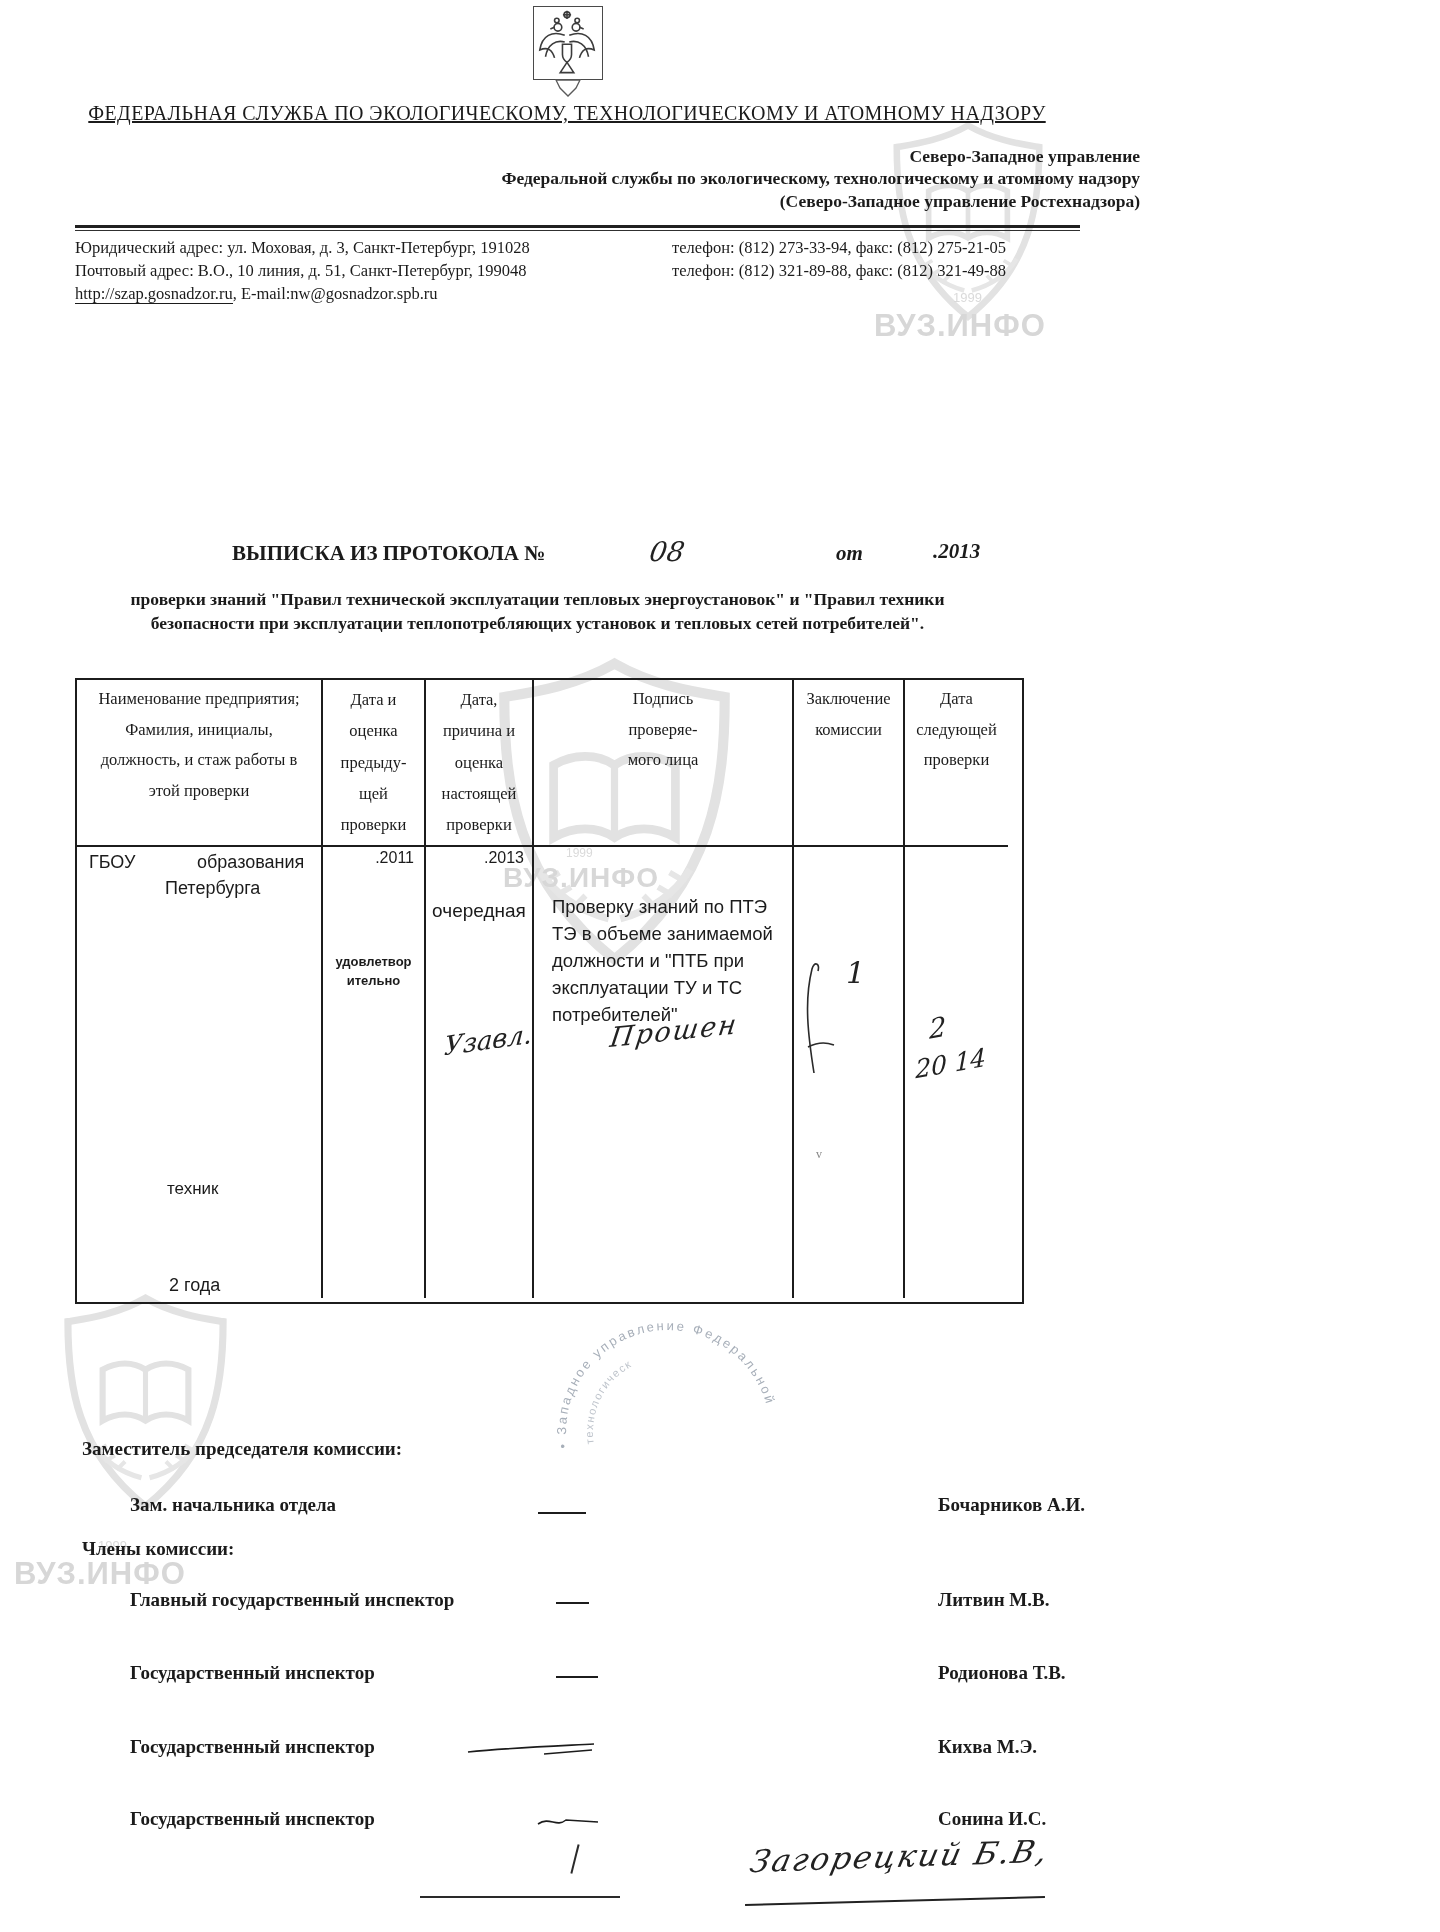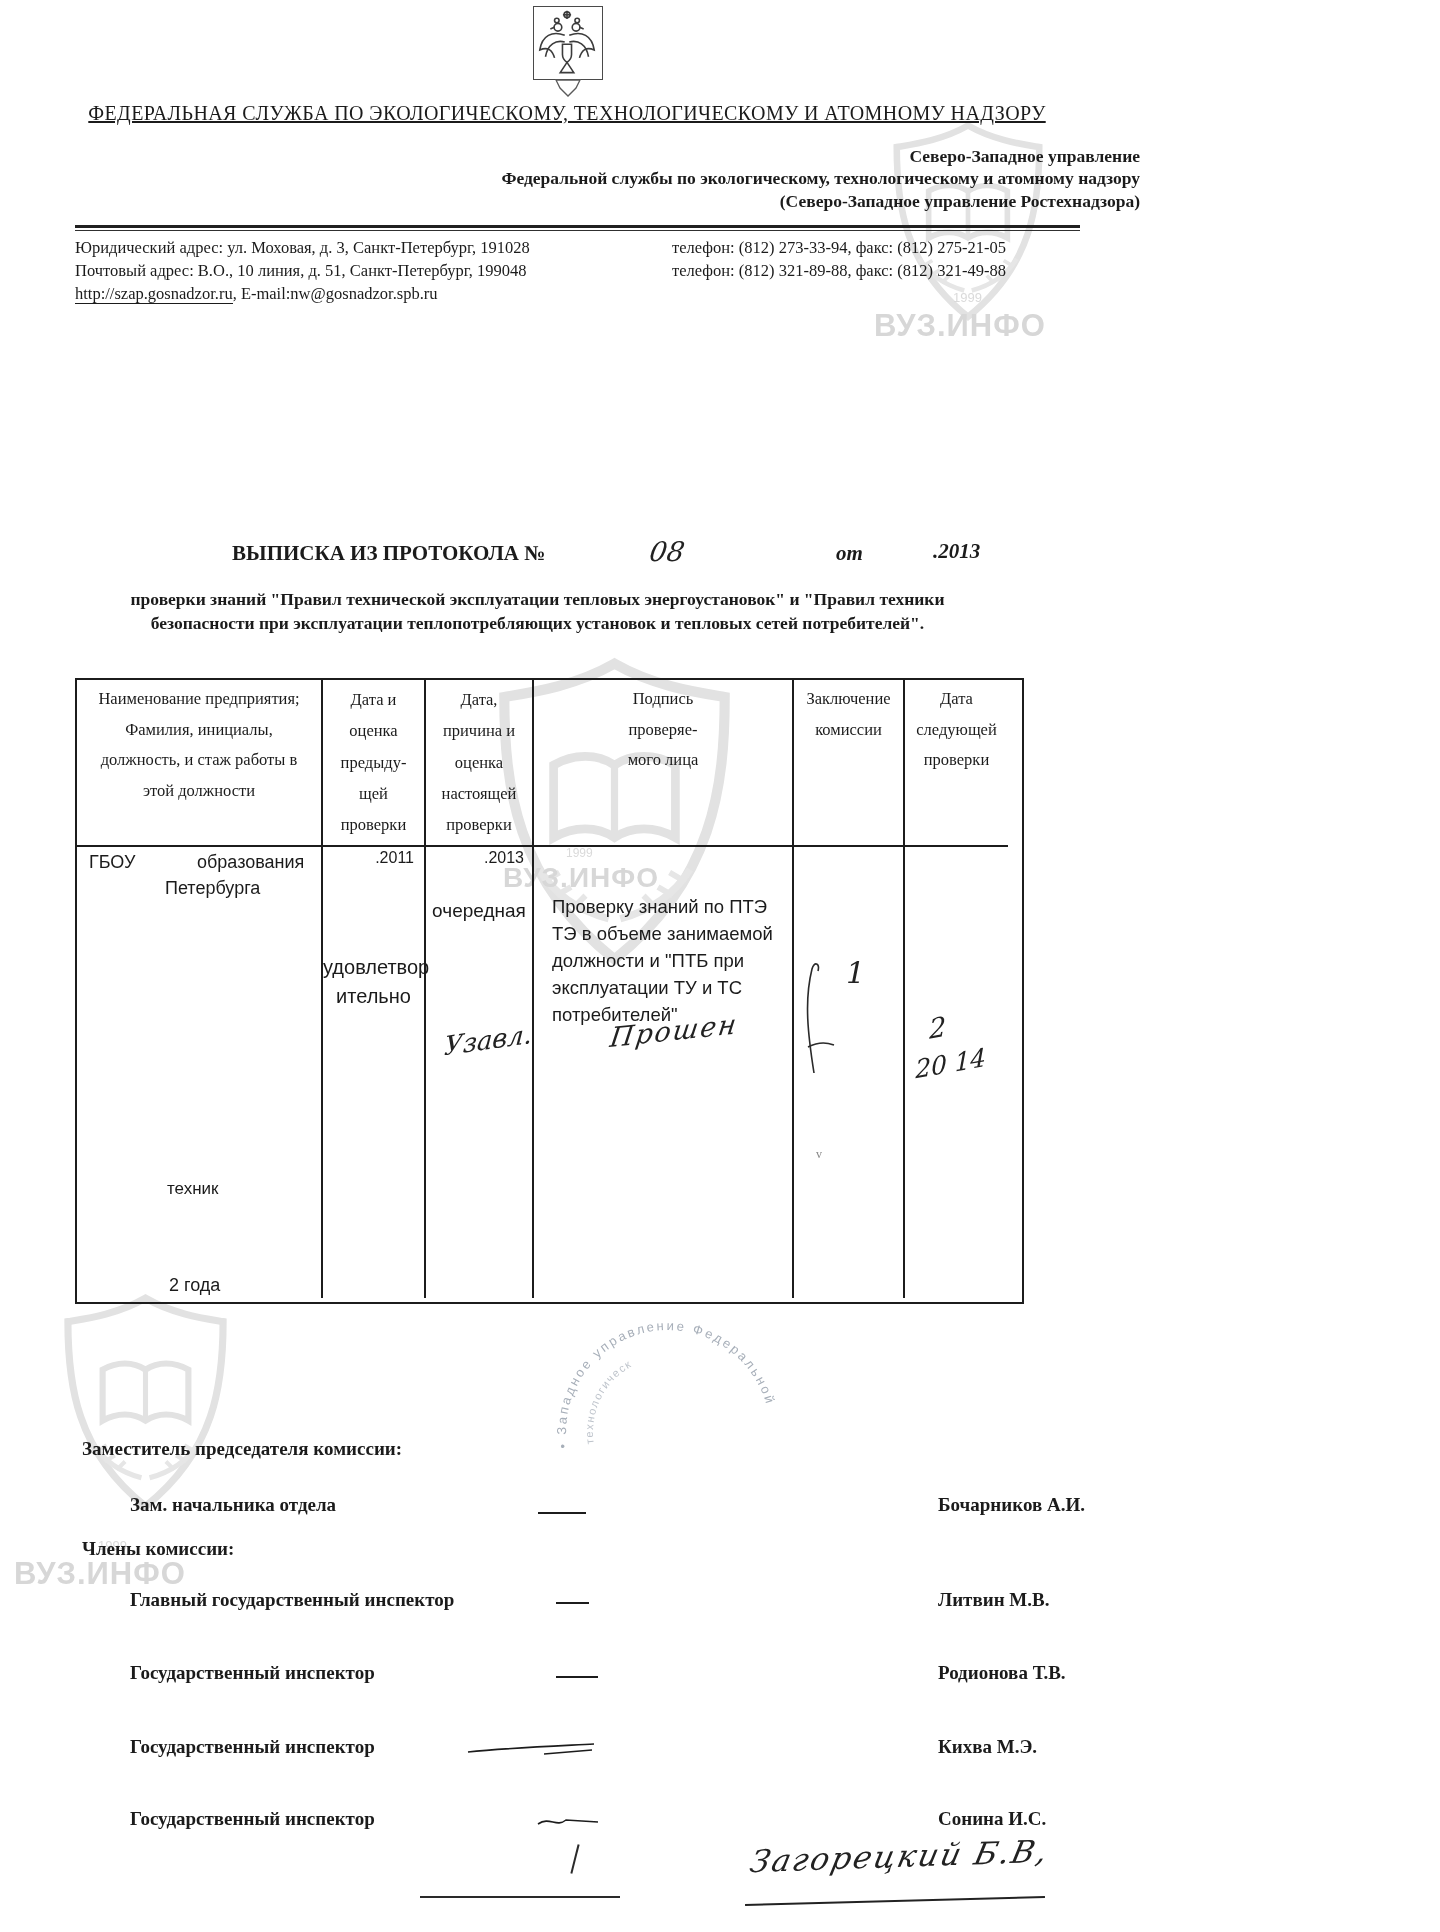--- a/index.html
+++ b/index.html
@@ -123,21 +123,21 @@
   <div class="abs title-num hand">08</div>
   <div class="abs title-ot">от</div>
   <div class="abs title-year">.2013</div>
   <div class="abs subtitle" style="top:589px;">проверки знаний "Правил технической эксплуатации тепловых энергоустановок" и "Правил техники</div>
   <div class="abs subtitle" style="top:613px;">безопасности при эксплуатации теплопотребляющих установок и тепловых сетей потребителей".</div>
 
   <div class="abs tbl">
     <div class="cell hcell"><span class="pre">Наименование предприятия;
 Фамилия, инициалы,
 должность, и стаж работы в
-этой должности</span></div>
+этой проверки</span></div>
     <div class="cell hcell tall"><span class="pre">Дата и
 оценка
 предыду-
 щей
 проверки</span></div>
     <div class="cell hcell tall"><span class="pre">Дата,
 причина и
 оценка
 настоящей
 проверки</span></div>
@@ -151,21 +151,21 @@
 
     <div class="cell bodytxt" style="font-size:18px;">
       <span class="abs" style="left:12px;top:5px;">ГБОУ</span>
       <span class="abs" style="left:120px;top:5px;">образования</span>
       <span class="abs" style="left:88px;top:31px;">Петербурга</span>
       <span class="abs" style="left:90px;top:332px;font-size:17px;text-align:right;">техник</span>
       <span class="abs" style="left:92px;top:428px;">2 года</span>
     </div>
     <div class="cell bodytxt" style="font-size:16px;">
       <span class="abs" style="right:10px;top:2px;">.2011</span>
-      <span class="abs pre center" style="left:0;width:100%;top:106px;font-size:20px;line-height:1.45;">удовлетвор
+      <span class="abs pre center" style="left:0;width:100%;top:106px;font-size:13px;line-height:1.45;font-weight:bold;">удовлетвор
 ительно</span>
     </div>
     <div class="cell bodytxt" style="font-size:16px;">
       <span class="abs" style="right:8px;top:2px;">.2013</span>
       <span class="abs center" style="left:0;width:100%;top:53px;font-size:19px;">очередная</span>
       <span class="abs hand" style="left:18px;top:178px;font-size:26px;transform:rotate(-8deg) skewX(-12deg);">Узавл.</span>
     </div>
     <div class="cell bodytxt">
       <span class="abs pre" style="left:18px;top:46px;font-size:18.5px;line-height:27px;">Проверку знаний по ПТЭ
 ТЭ в объеме занимаемой

